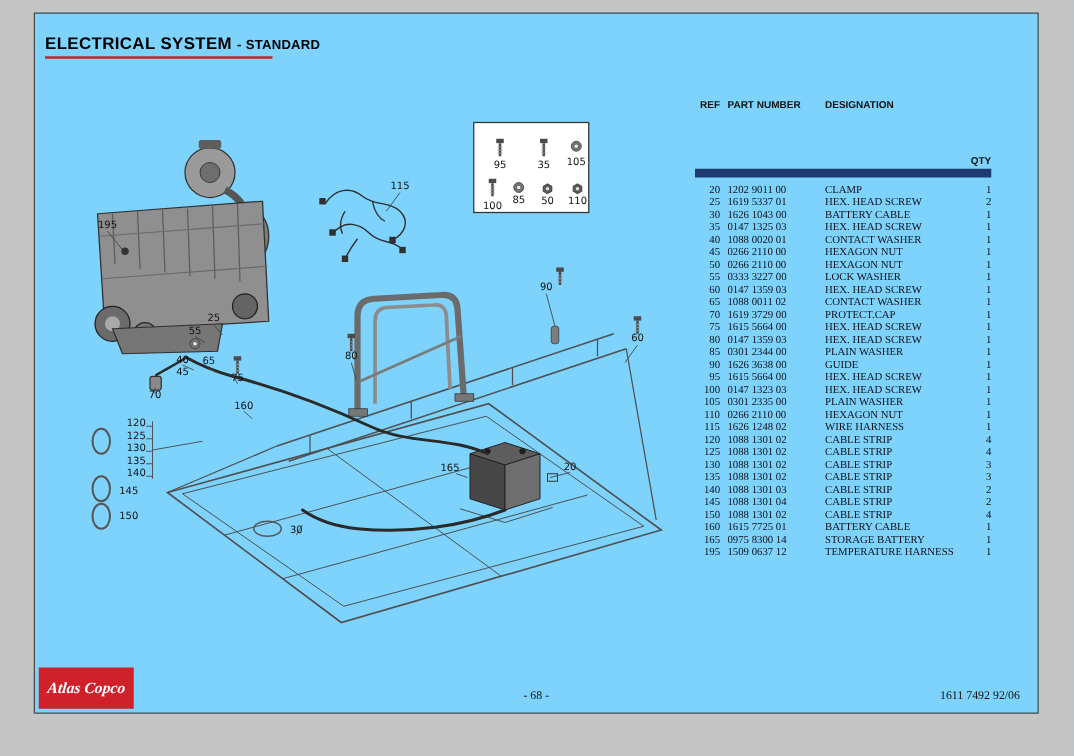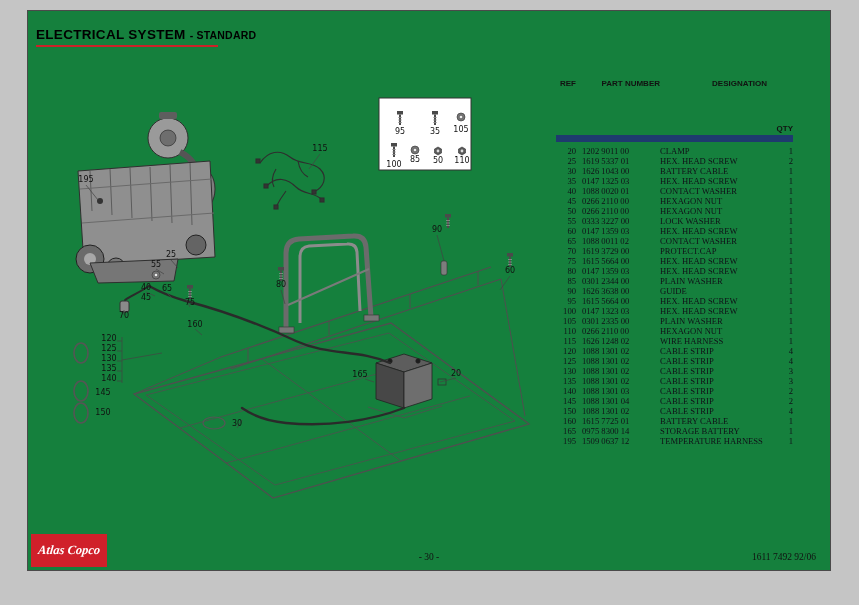--- a/index.html
+++ b/index.html
@@ -3,33 +3,33 @@
 <meta charset="utf-8">
 <style>
   html,body{margin:0;padding:0;}
   body{
     width:859px;height:605px;position:relative;overflow:hidden;
     background:#c5c5c5;
     font-family:"Liberation Sans", sans-serif;
   }
   .page{
     position:absolute;left:27px;top:10px;width:804px;height:561px;
-    background:#15803d;border:1px solid #4a4a4a;box-sizing:border-box;
+    background:#7dd3fc;border:1px solid #4a4a4a;box-sizing:border-box;
   }
   
   .title-block{position:absolute;left:8px;top:16px;}
   .title-line{margin:0;font-size:13.5px;font-weight:bold;color:#000;letter-spacing:.3px;white-space:nowrap;}
   .title-line .sub{font-size:10.5px;letter-spacing:.2px;}
   .red-rule{height:2px;width:182px;background:var(--accent,#cc2128);margin-top:3px;}
   
   .diagram{position:absolute;left:0;top:0;width:802px;height:557px;}
   
   .table{position:absolute;left:528px;top:68px;width:237px;}
   .thead,.trow{display:grid;grid-template-columns:26px 78px 107px 26px;}
-  .thead span{font-size:8px;font-weight:bold;color:#111;white-space:nowrap;text-align:right;}
+  .thead span{font-size:8px;font-weight:bold;color:#111;white-space:nowrap;}
   .thead span:nth-child(1){text-align:right;padding-right:6px;}
   .thead span:nth-child(4){text-align:right;margin-top:45px;}
   .navy-bar{height:7px;background:var(--navy,#1e3a6e);margin-top:2px;margin-bottom:4px;}
   .trow{height:10px;line-height:10px;}
   .trow span{font-family:"Liberation Serif", serif;font-size:8.6px;color:#101018;white-space:nowrap;}
   .trow .c0{text-align:right;padding-right:6px;}
   .trow .c3{text-align:right;}
   
   .footer{position:absolute;left:0;bottom:8px;width:100%;height:12px;
     font-family:"Liberation Serif", serif;font-size:9.5px;color:#111;}
@@ -403,21 +403,21 @@
         <div class="trow">
           <span class="c0">195</span>
           <span class="c1">1509 0637 12</span>
           <span class="c2">TEMPERATURE HARNESS</span>
           <span class="c3">1</span>
         </div>
       </div>
   </div>
 
   <div class="footer">
-    <span class="pageno">- 30 -</span>
+    <span class="pageno">- 68 -</span>
     <span class="doccode">1611 7492 92/06</span>
   </div>
 
   <div class="logo">
     <span>Atlas Copco</span>
   </div>
 
 </div>
 
 </body></html>

